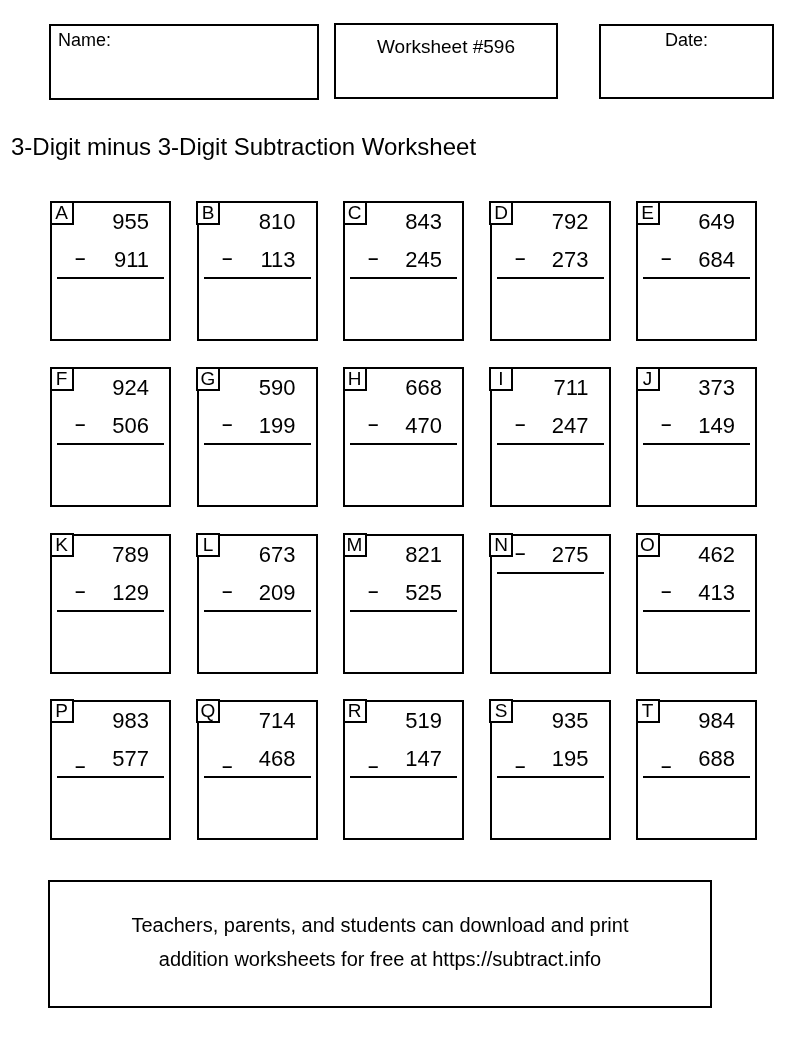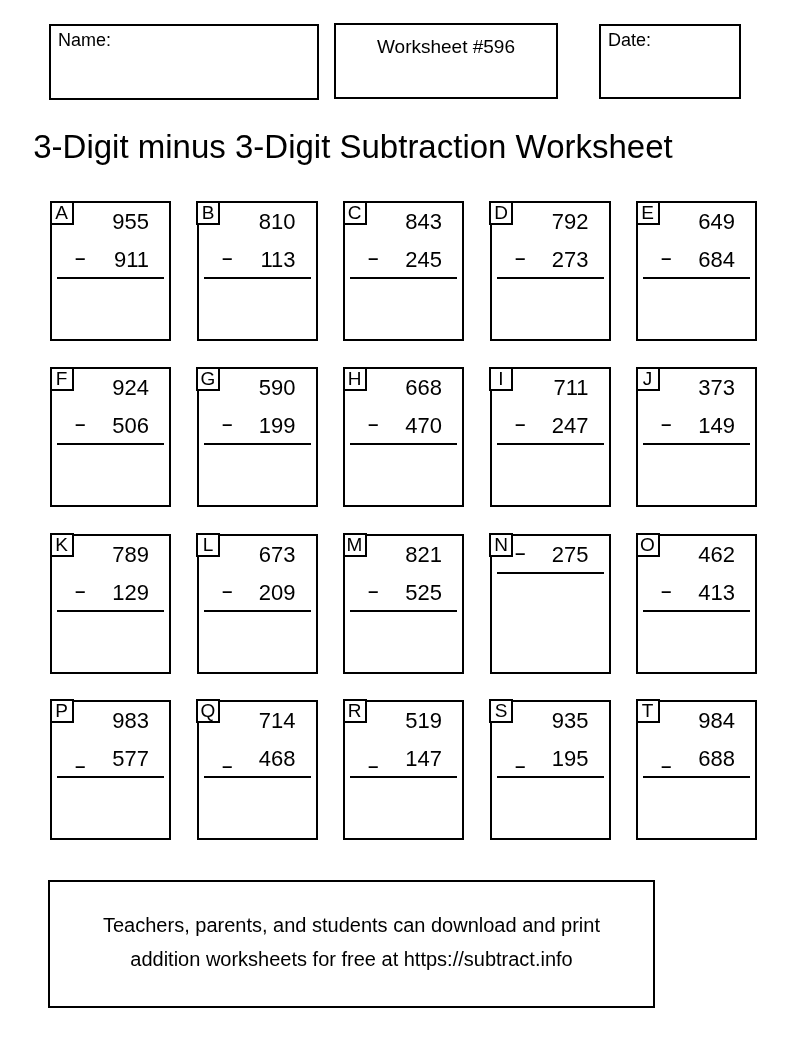--- a/index.html
+++ b/index.html
@@ -3,22 +3,22 @@
 <meta charset="utf-8">
 <style>
   html,body{margin:0;padding:0;background:#fff;}
   .page{
     position:relative;width:786px;height:1056px;background:#fff;
     font-family:"Liberation Sans",sans-serif;color:#000;overflow:hidden;margin-left:11px;
   }
   .box{position:absolute;border:2.5px solid #000;box-sizing:border-box;background:#fff;}
   .name-box{left:38px;top:24px;width:270px;height:76px;padding:4px 7px;font-size:18px;}
   .ws-box{left:323px;top:23px;width:224px;height:76px;text-align:center;font-size:19px;line-height:30px;padding-top:7px;}
-  .date-box{left:588px;top:24px;width:142px;height:75px;padding:4px 7px;font-size:18px;}
-  .title{position:absolute;left:0;top:129px;width:684px;text-align:center;font-size:33px;line-height:36px;}
+  .date-box{left:588px;top:24px;width:175px;height:75px;padding:4px 7px;font-size:18px;text-align:center;}
+  .title{position:absolute;left:0;top:129px;width:684px;text-align:left;font-size:24px;line-height:36px;}
   .grid{
     position:absolute;left:39px;top:201px;
     display:grid;grid-template-columns:repeat(5,121px);
     column-gap:25.5px;row-gap:26.3px;
   }
   .cell{
     position:relative;width:121px;height:140px;
     border:2.5px solid #000;box-sizing:border-box;background:#fff;
   }
   .badge{
@@ -28,21 +28,21 @@
   }
   .nums{padding:0 20px;text-align:right;font-size:22px;line-height:38px;}
   .num-row{position:relative;}
   .minus{
     position:absolute;left:2px;top:0;display:inline-block;
     transform:scaleX(1.7) translateY(-2px);transform-origin:left center;
   }
   .low-minus .minus{transform:scaleX(1.7) translateY(7px);}
   .rule{height:0;border-top:2.5px solid #000;margin:-2px 5px 0 5px;}
   .footer-box{
-    left:37px;top:880px;width:607px;height:128px;
+    left:37px;top:880px;width:664px;height:128px;
     text-align:center;font-size:20px;line-height:34px;padding-top:26px;
   }
 </style>
 </head>
 <body>
 
 <div class="page">
 
   <div class="box name-box">
     <span>Name:</span>

